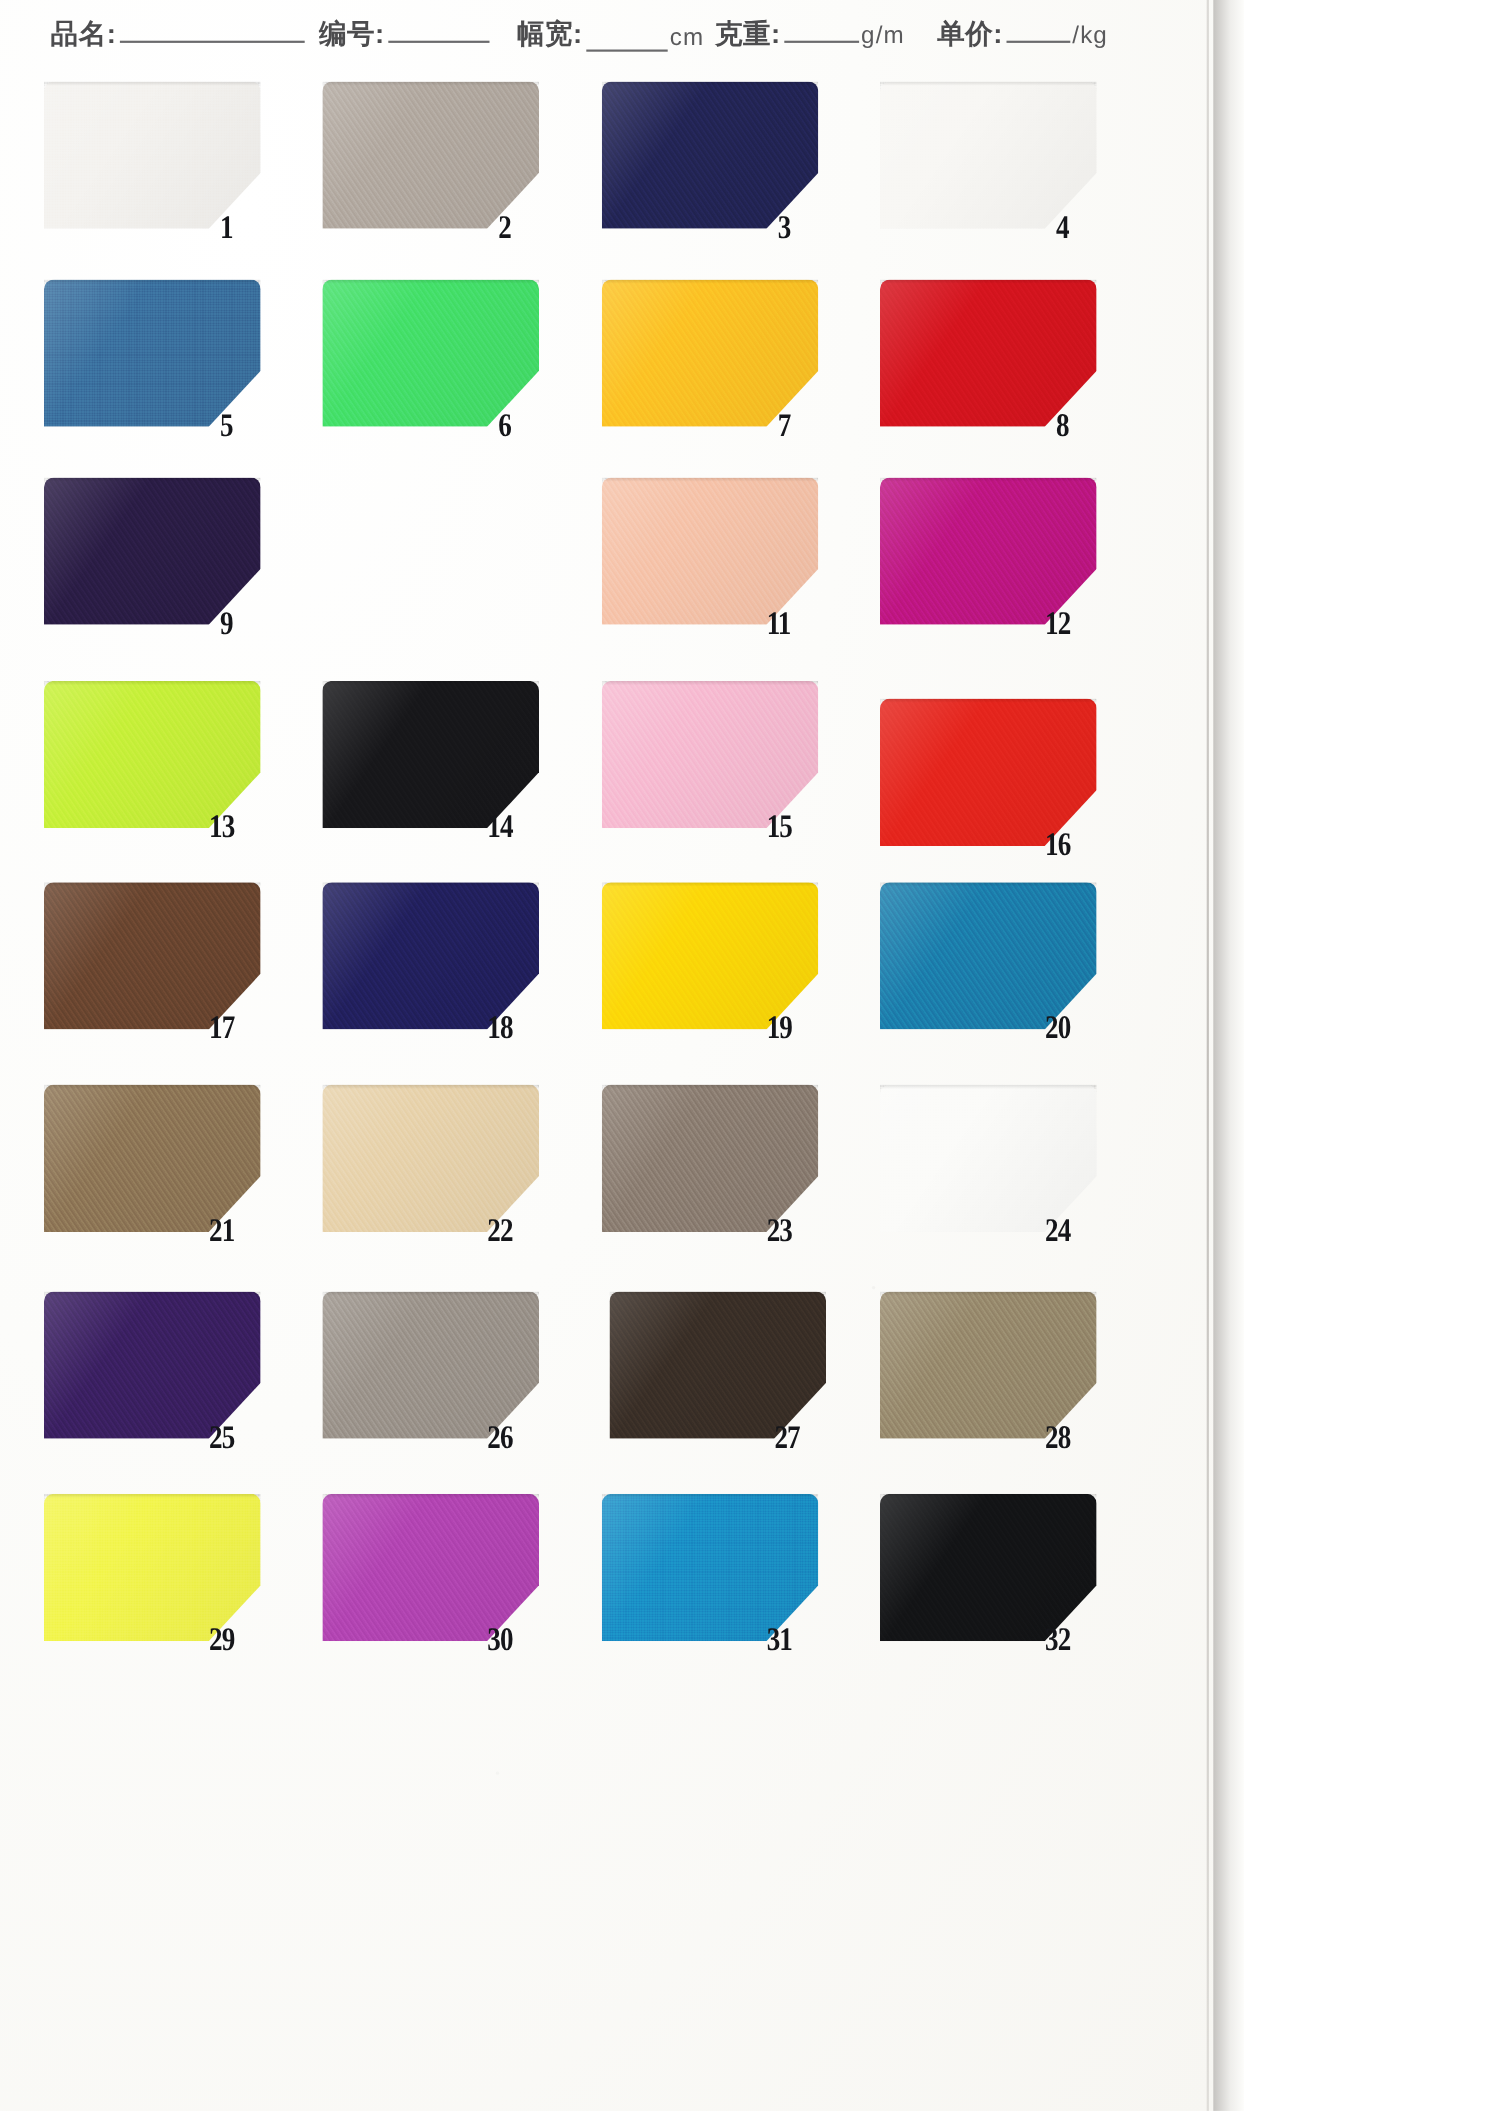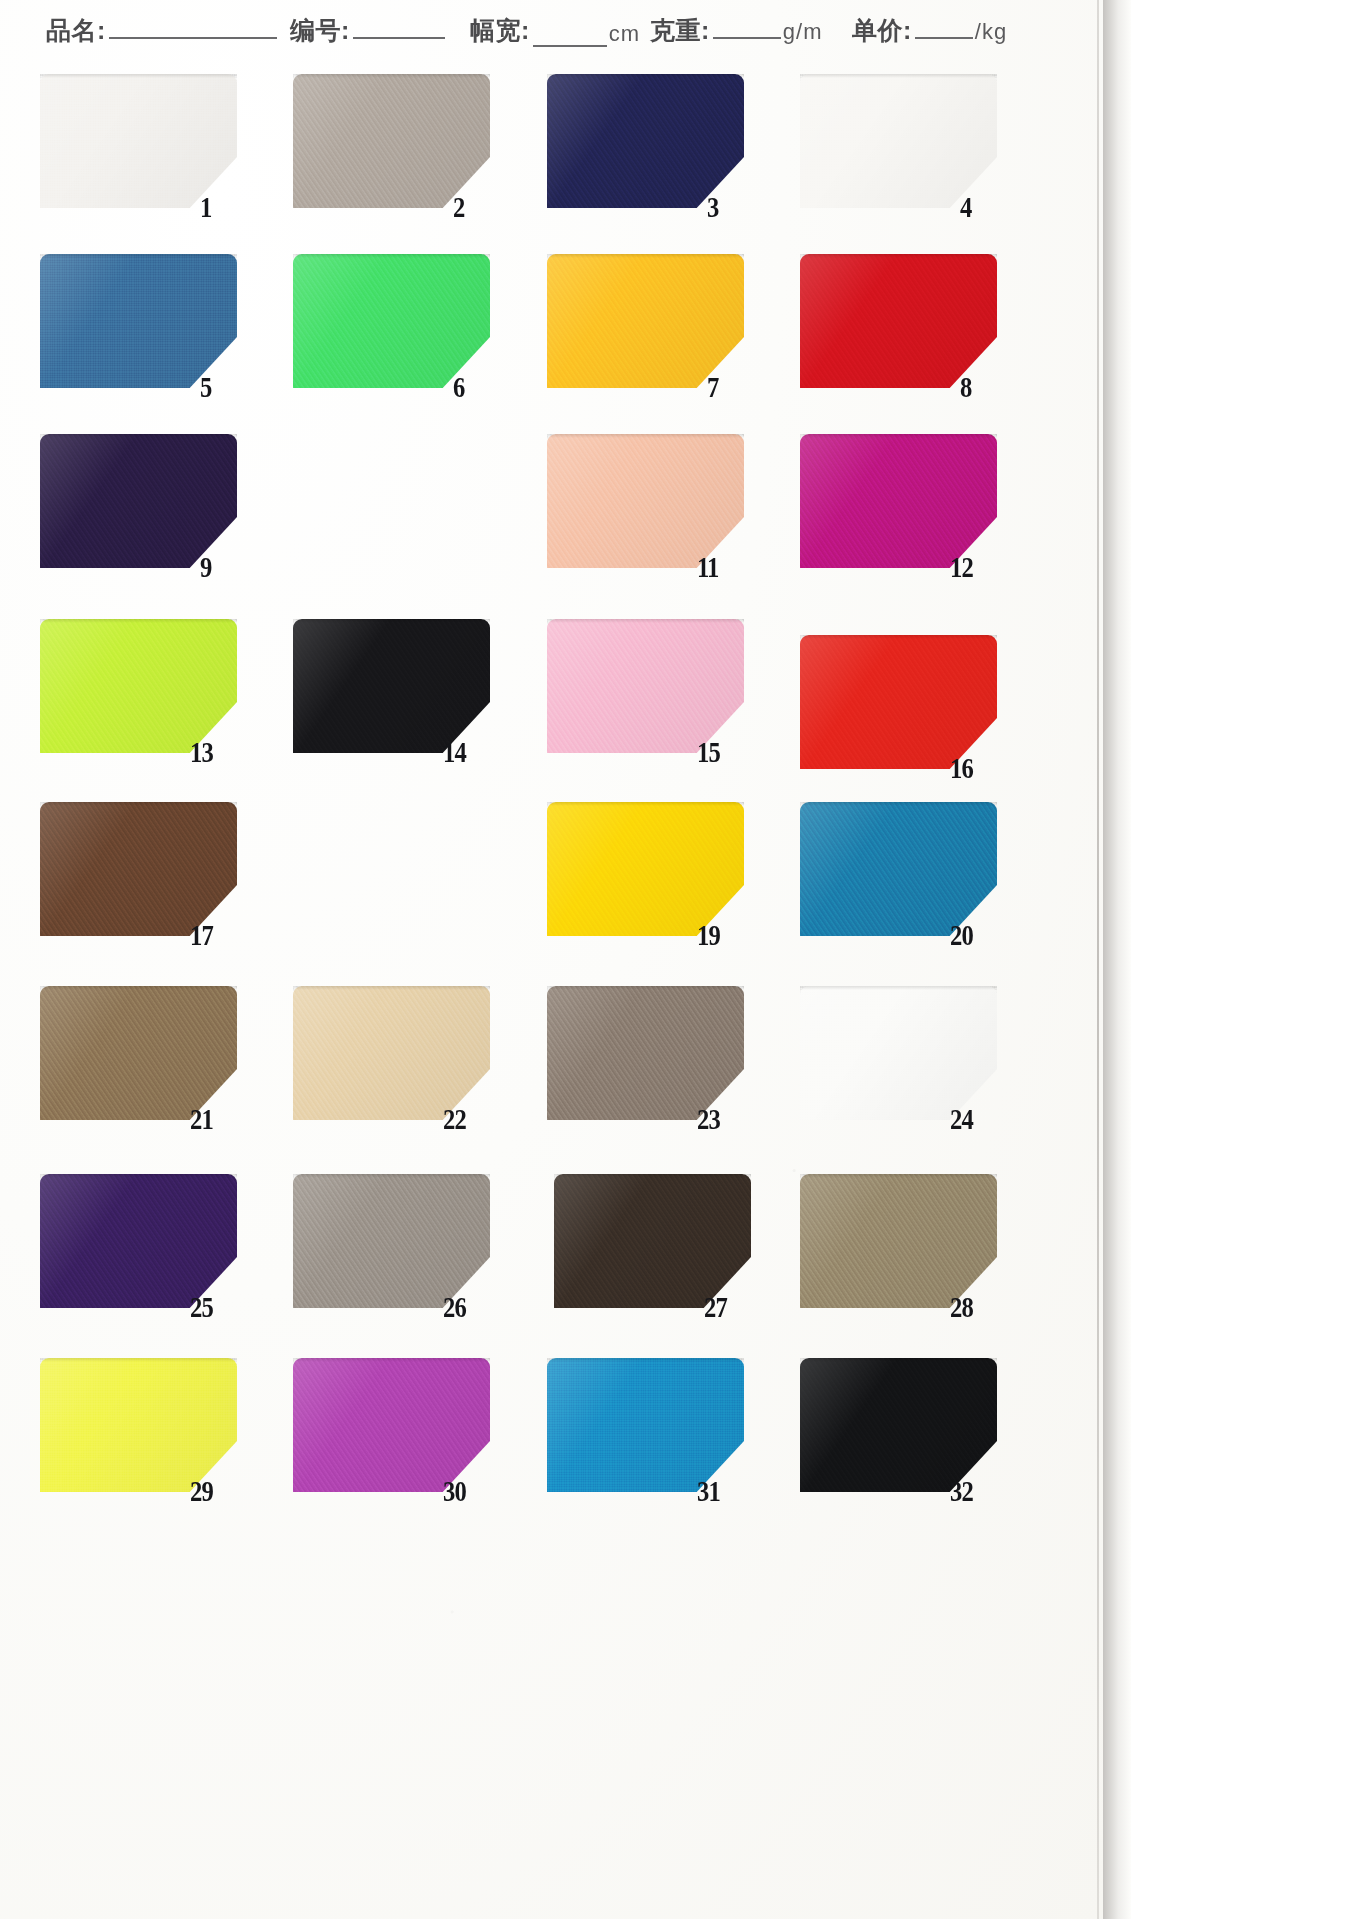--- a/index.html
+++ b/index.html
@@ -373,20 +373,31 @@
           <div class="swatch-shadow" style="left: 0px; top: 0px;"></div>
           <div class="swatch-wrap" style="left: 0px; top: 0px;">
             <div class="swatch" title="chocolate-brown" style="background: rgb(107, 70, 48);">
               <div class="weave"></div>
               <div class="shade"></div>
               <div class="toplip"></div>
             </div>
           </div>
           <div class="num wide">17</div>
         </div>
+        <div class="cell" style="position: absolute; left: 293px; top: 0px;">
+          <div class="swatch-shadow" style="left: 0px; top: 0px;"></div>
+          <div class="swatch-wrap" style="left: 0px; top: 0px;">
+            <div class="swatch" title="deep-navy" style="background: rgb(34, 32, 94);">
+              <div class="weave"></div>
+              <div class="shade"></div>
+              <div class="toplip"></div>
+            </div>
+          </div>
+          <div class="num wide">18</div>
+        </div>
         <div class="cell" style="position: absolute; left: 547px; top: 0px;">
           <div class="swatch-shadow" style="left: 0px; top: 0px;"></div>
           <div class="swatch-wrap" style="left: 0px; top: 0px;">
             <div class="swatch" title="lemon-yellow" style="background: rgb(252, 216, 8);">
               <div class="weave"></div>
               <div class="shade"></div>
               <div class="toplip"></div>
             </div>
           </div>
           <div class="num wide">19</div>

